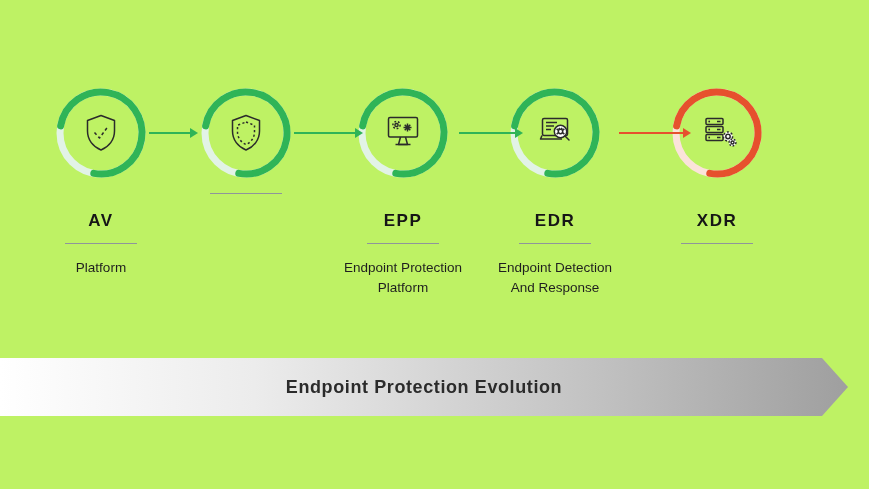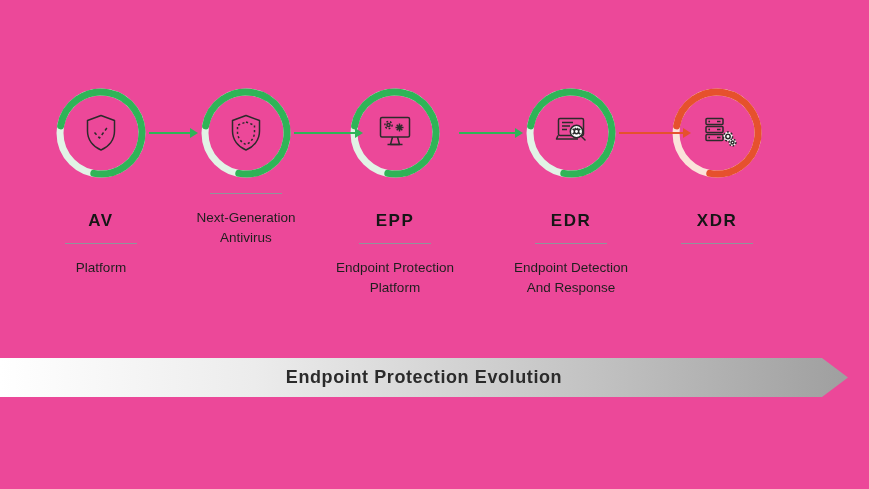--- a/index.html
+++ b/index.html
@@ -1,17 +1,17 @@
 <!DOCTYPE html>
 <html><head>
 <meta charset="utf-8">
 <style>
   html,body{margin:0;padding:0;background:#fff;}
   .canvas{
-    position:relative;width:869px;height:489px;background:#ec4899;overflow:hidden;
+    position:relative;width:869px;height:489px;background:#bef264;overflow:hidden;
     font-family:"Liberation Sans","DejaVu Sans",sans-serif;color:#1c1c1c;
   }
   .stage{position:absolute;top:85px;width:170px;text-align:center;}
   .ring-wrap{position:relative;width:96px;height:96px;margin:0 auto;}
   .ring{position:absolute;left:0;top:0;width:96px;height:96px;}
   .ring-track{fill:none;stroke-width:7;}
   .ring-track-green{stroke:#e2f3e6;}
   .ring-track-orange{stroke:#fbe3da;}
   .ring-arc{fill:none;stroke-width:7;stroke-linecap:round;stroke-dasharray:193 999;}
   .ring-arc-green{stroke:#2fb457;}
@@ -33,21 +33,21 @@
   .connector{position:absolute;top:132px;height:2px;}
   .connector::after{
     content:"";position:absolute;right:-7px;top:-4px;width:0;height:0;
     border-top:5px solid transparent;border-bottom:5px solid transparent;
   }
   .connector.green{background:#2fb457;}
   .connector.green::after{border-left:8px solid #2fb457;}
   .connector.orange{background:#e6512d;}
   .connector.orange::after{border-left:8px solid #e6512d;}
   .banner{
-    position:absolute;left:0;top:358px;width:848px;height:39px;
+    position:absolute;left:0;top:358px;width:848px;height:58px;
     clip-path:polygon(0 0,calc(100% - 26px) 0,100% 50%,calc(100% - 26px) 100%,0 100%);
     background:linear-gradient(90deg,#ffffff 0%,#ececec 30%,#c2c2c2 70%,#9f9f9f 100%);
     display:flex;align-items:center;justify-content:center;
   }
   .banner-text{font-size:18px;font-weight:700;letter-spacing:.6px;color:#2b2b2b;}
 </style>
 </head>
 <body>
 
 <div class="canvas">
@@ -73,44 +73,43 @@
       <svg class="ring" viewBox="0 0 96 96">
         <circle class="ring-track ring-track-green" cx="48" cy="48" r="41"></circle>
         <circle class="ring-arc ring-arc-green" cx="48" cy="48" r="41" transform="rotate(-170 48 48)"></circle>
       </svg>
       <svg class="glyph" viewBox="0 0 48 48">
         <path d="M24 6.5 L37.5 11.5 V22 C37.5 30.8 32 37.8 24 41 C16 37.8 10.5 30.8 10.5 22 V11.5 Z"></path>
         <path d="M24 13 L32.5 16.3 V23 C32.5 28.6 29 33.3 24 35.6 C19 33.3 15.5 28.6 15.5 23 V16.3 Z" stroke-dasharray="2.2 2.4"></path>
       </svg>
     </div>
     <div class="divider"></div>
-    <div class="fullname">Next-Generation Antivirus</div>
   </div>
 
-  <div class="stage" style="left:310px">
+  <div class="stage" style="left:318px">
     <div class="ring-wrap">
       <svg class="ring" viewBox="0 0 96 96">
         <circle class="ring-track ring-track-green" cx="48" cy="48" r="41"></circle>
         <circle class="ring-arc ring-arc-green" cx="48" cy="48" r="41" transform="rotate(-170 48 48)"></circle>
       </svg>
       <svg class="glyph" viewBox="0 0 48 48">
         <rect x="9.5" y="8.5" width="29" height="19.5" rx="1.5"></rect>
         <circle cx="17.5" cy="16" r="3.6" stroke-dasharray="1.8 1.8"></circle>
         <circle cx="17.5" cy="16" r="1.6"></circle>
         <path d="M28.5 14.5 V22.5 M24.5 18.5 H32.5 M25.7 15.7 L31.3 21.3 M31.3 15.7 L25.7 21.3"></path>
         <path d="M21.5 28 L19.5 35.5 H28.5 L26.5 28"></path>
         <path d="M16.5 35.5 H31.5"></path>
       </svg>
     </div>
     <div class="acronym">EPP</div>
     <div class="divider"></div>
     <div class="fullname">Endpoint Protection Platform</div>
   </div>
 
-  <div class="stage" style="left:486px">
+  <div class="stage" style="left:470px">
     <div class="ring-wrap">
       <svg class="ring" viewBox="0 0 96 96">
         <circle class="ring-track ring-track-green" cx="48" cy="48" r="41"></circle>
         <circle class="ring-arc ring-arc-green" cx="48" cy="48" r="41" transform="rotate(-170 48 48)"></circle>
       </svg>
       <svg class="glyph" viewBox="0 0 48 48">
         <rect x="11.5" y="9.5" width="25" height="17" rx="1.5"></rect>
         <path d="M15 13.5 H26 M15 17 H23 M15 20.5 H20"></path>
         <path d="M11 26.5 L9.5 30 H31"></path>
         <circle class="wfill" cx="29.5" cy="22.5" r="6.2"></circle>

